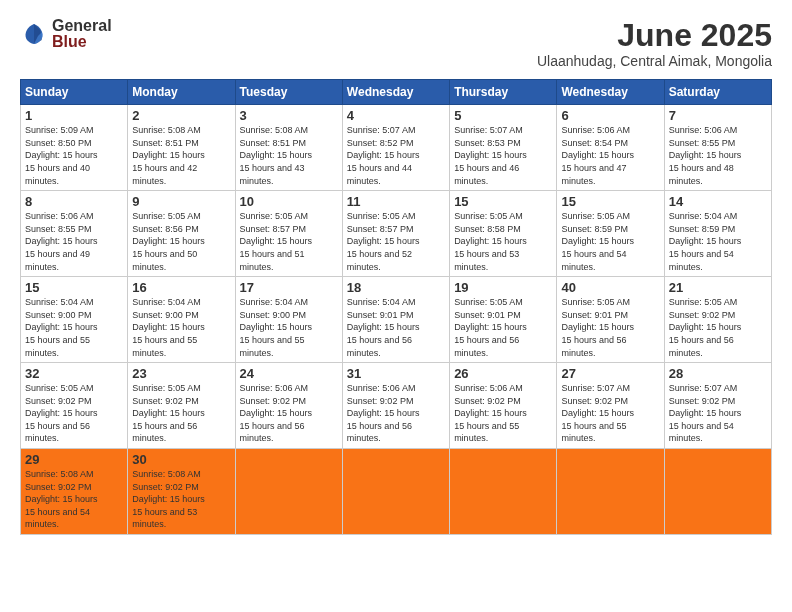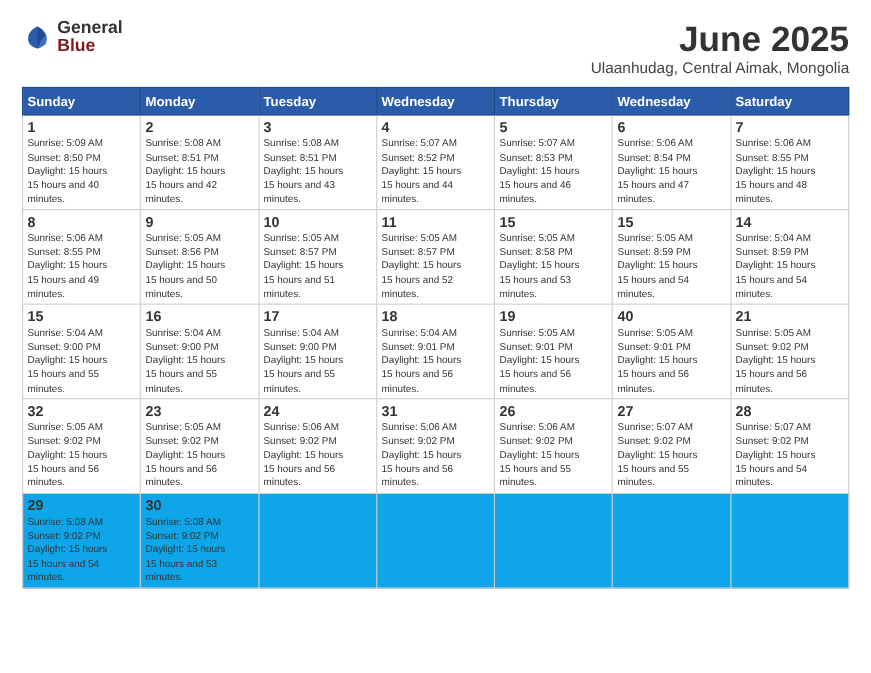--- a/index.html
+++ b/index.html
@@ -82,21 +82,21 @@
       vertical-align: top;
       padding: 3px 4px;
       font-size: 9.5px;
       color: #333;
       background: #fff;
     }
     .calendar td.empty {
       background: #f0f0f0;
     }
     .calendar td.last-row {
-      background: #0ea5e9;
+      background: #f97316;
     }
     .day-num {
       font-size: 13px;
       font-weight: bold;
       color: #333;
       display: block;
       margin-bottom: 1px;
     }
     .day-info {
       font-size: 9px;

